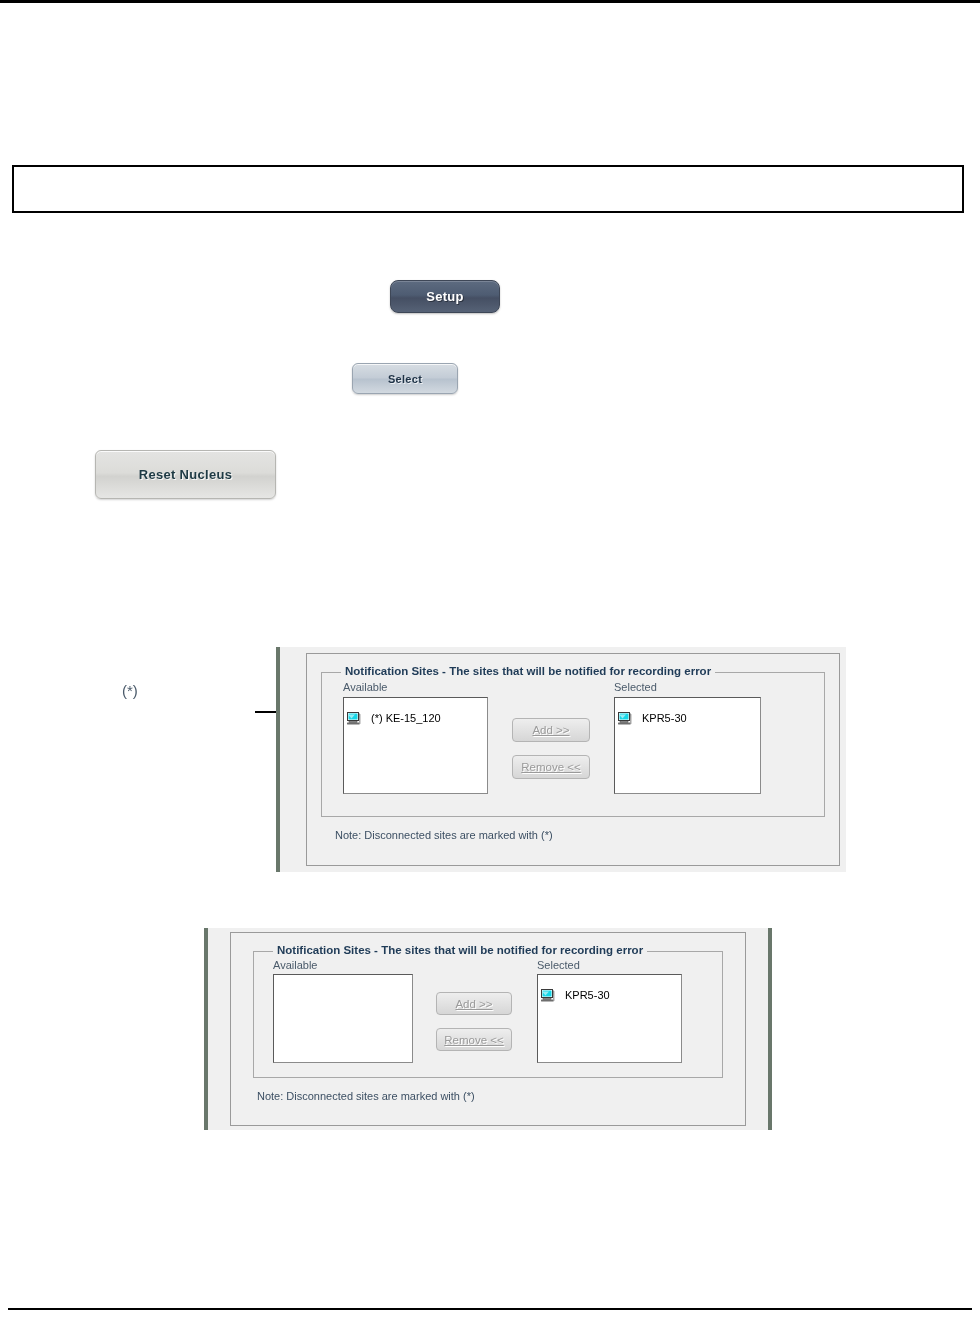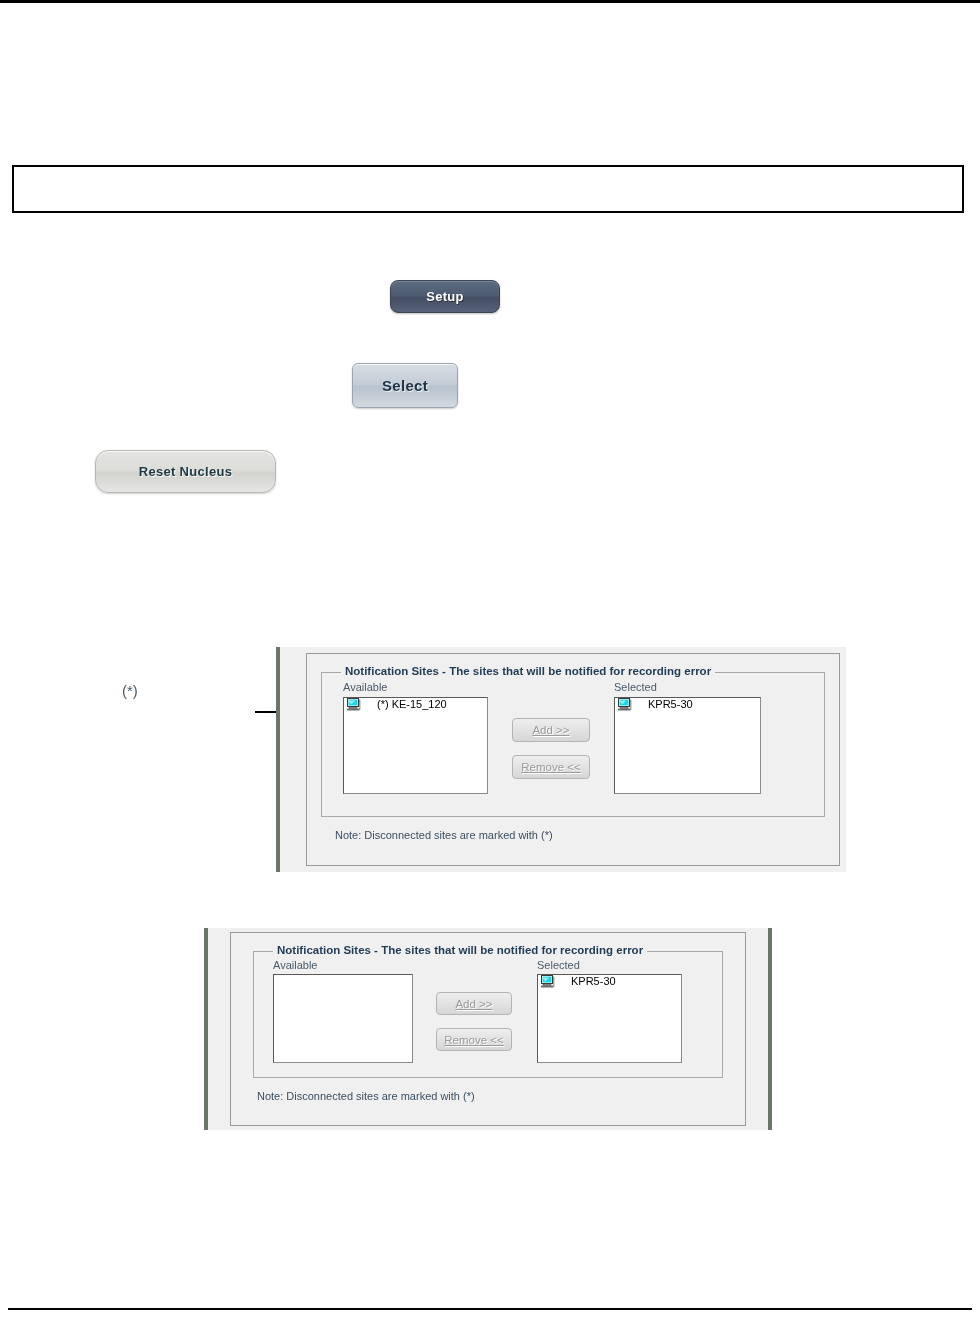--- a/index.html
+++ b/index.html
@@ -59,34 +59,34 @@
     background: linear-gradient(to bottom, #5d6b80 0%, #4e5c72 45%, #454f63 55%, #566276 100%);
     border: 1px solid #3e4757;
     color: #ffffff;
     font-size: 13px;
     text-shadow: 1px 1px 0 #2c3340;
     box-shadow: 0 1px 2px rgba(0,0,0,.25), inset 0 1px 0 rgba(255,255,255,.18);
   }
 
   .btn-select {
     left: 352px; top: 363px;
-    width: 106px; height: 45px;
+    width: 106px; height: 31px;
     border-radius: 6px;
     background: linear-gradient(to bottom, #d7dde3 0%, #c3ccd6 48%, #b7c2ce 52%, #d2d9e0 100%);
     border: 1px solid #9aa5b1;
     color: #1f3347;
-    font-size: 15px;
+    font-size: 11px;
     text-shadow: 1px 1px 0 rgba(255,255,255,.7);
     box-shadow: 0 1px 2px rgba(0,0,0,.2), inset 0 1px 0 rgba(255,255,255,.75);
   }
 
   .btn-reset {
     left: 95px; top: 450px;
-    width: 181px; height: 43px;
-    border-radius: 13px;
+    width: 181px; height: 49px;
+    border-radius: 6px;
     background: linear-gradient(to bottom, #e4e4e2 0%, #dcdcd9 46%, #d2d2cf 54%, #e6e6e4 100%);
     border: 1px solid #b6b6b2;
     color: #1e3a44;
     font-size: 13px;
     text-shadow: 1px 1px 0 rgba(255,255,255,.85);
     box-shadow: 0 1px 2px rgba(0,0,0,.18), inset 0 1px 0 rgba(255,255,255,.85);
   }
 
   
   .dialog-shot {
@@ -139,22 +139,22 @@
     background: #ffffff;
     border: 1px solid #8b8b8b;
     border-top-color: #5a5a5a;
     border-left-color: #5a5a5a;
     box-sizing: border-box;
     overflow: hidden;
   }
   .listrow {
     display: flex;
     align-items: center;
-    gap: 16px;
-    padding: 0 3px 0 3px;
+    gap: 10px;
+    padding: 14px 3px 0 3px;
     font-size: 11px;
     color: #000000;
     white-space: nowrap;
   }
   .listrow .label { line-height: 1.1; }
 
   
   .monitor-icon {
     width: 14px; height: 13px;
     flex: 0 0 14px;

